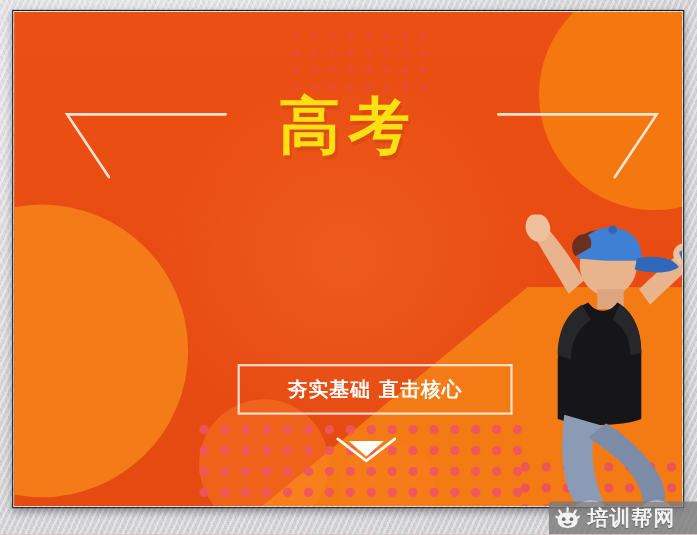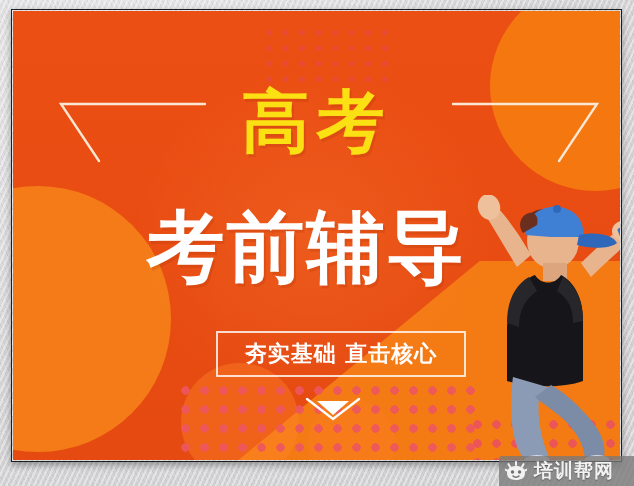--- a/index.html
+++ b/index.html
@@ -170,21 +170,21 @@
 
   
   .title-gaokao {
     position: absolute;
     left: 0;
     right: 0;
     top: 77px;
     text-align: center;
     font-family: "DejaVu Sans", "Liberation Sans", sans-serif;
     font-weight: 700;
-    font-size: 68px;
+    font-size: 56px;
     line-height: 1;
     letter-spacing: 7px;
     color: #fbe013;
     text-shadow: 2px 3px 0 rgba(150,40,0,.17);
     white-space: nowrap;
   }
 
   .title-sub {
     position: absolute;
     left: 0;
@@ -210,21 +210,21 @@
     width: 250px;
     height: 46px;
     border: 2px solid rgba(255,255,255,.80);
     box-sizing: border-box;
     display: flex;
     align-items: center;
     justify-content: center;
   }
   .tagline-text {
     font-family: "DejaVu Sans", "Liberation Sans", sans-serif;
-    font-size: 22px;
+    font-size: 18px;
     font-weight: 600;
     color: #ffffff;
     letter-spacing: 1px;
     white-space: nowrap;
   }
 
   
   .arrow-down {
     position: absolute;
     left: 292px;
@@ -290,21 +290,20 @@
       <svg class="chevron chev-left" width="150" height="70" viewBox="0 0 150 70">
         <path d="M148 3 L4 3 L42 60" fill="none" stroke="#fbe6d2" stroke-width="2.4" stroke-linecap="round"></path>
       </svg>
 
       <svg class="chevron chev-right" width="150" height="70" viewBox="0 0 150 70">
         <path d="M2 3 L146 3 L108 60" fill="none" stroke="#fbe6d2" stroke-width="2.4" stroke-linecap="round"></path>
       </svg>
 
       <div class="title-gaokao">高考</div>
 
-      <div class="title-sub">考前辅导</div>
 
       <div class="tagline-box">
         <span class="tagline-text">夯实基础  直击核心</span>
       </div>
 
       <svg class="arrow-down" viewBox="0 0 56 24">
         <path d="M2 2 L28 22 L54 2" fill="none" stroke="#ffffff" stroke-width="2.4" stroke-linecap="round"></path>
         <path d="M12 4 L28 18 L44 4 Z" fill="#ffffff"></path>
       </svg>
 

